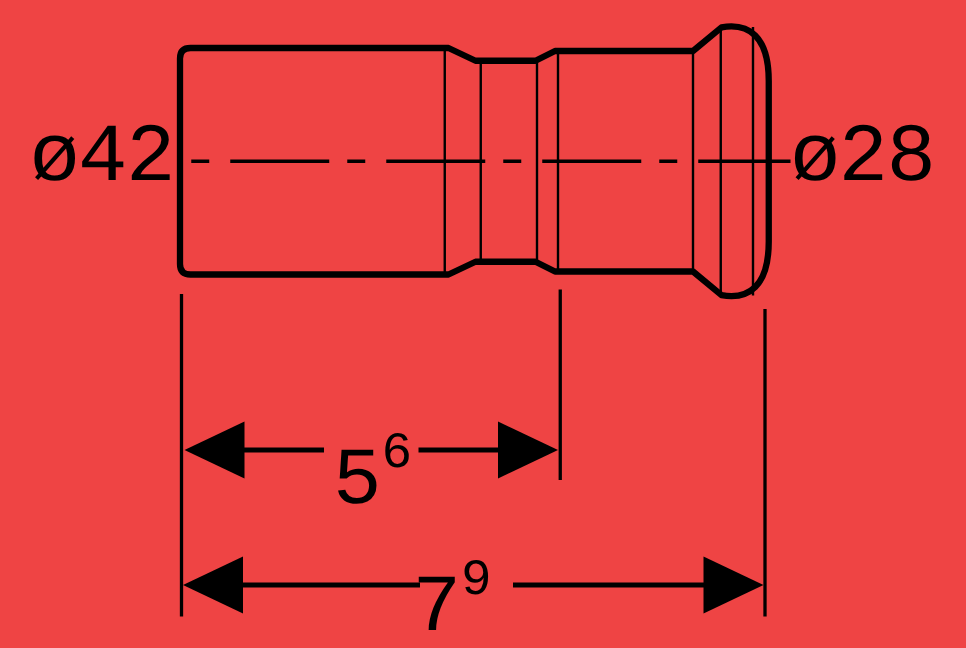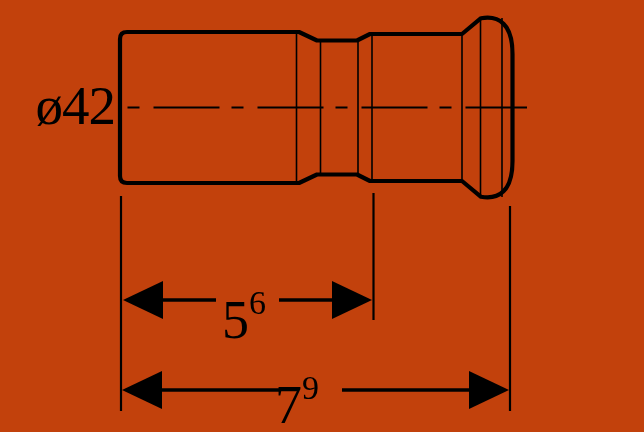--- a/index.html
+++ b/index.html
@@ -4,22 +4,22 @@
 <style>
   html, body {
     margin: 0;
     padding: 0;
     background: #ffffff;
   }
   .canvas {
     position: relative;
     width: 644px;
     height: 432px;
-    background: #c2410c;
-    font-family: Liberation Serif, serif;
+    background: #ef4444;
+    font-family: Liberation Mono, monospace;
     color: #000;
     overflow: hidden;
   }
   .lineart {
     position: absolute;
     left: 0;
     top: 0;
   }
   .label {
     position: absolute;
@@ -98,18 +98,19 @@
     <g>
       <line x1="158" y1="390" x2="280" y2="390" stroke="#000" stroke-width="3.4"></line>
       <line x1="342" y1="390" x2="472" y2="390" stroke="#000" stroke-width="3.4"></line>
       <polygon points="122,390 162,371 162,409" fill="#000"></polygon>
       <polygon points="509,390 469,371 469,409" fill="#000"></polygon>
     </g>
   </svg>
 
   <div class="label dia-label dia-left">ø42</div>
 
+  <div class="label dia-label dia-right">ø28</div>
 
   <div class="label dim-label dim-socket"><span>5</span><span class="sup">6</span></div>
 
   <div class="label dim-label dim-overall"><span>7</span><span class="sup">9</span></div>
 
 </div>
 
 </body></html>

